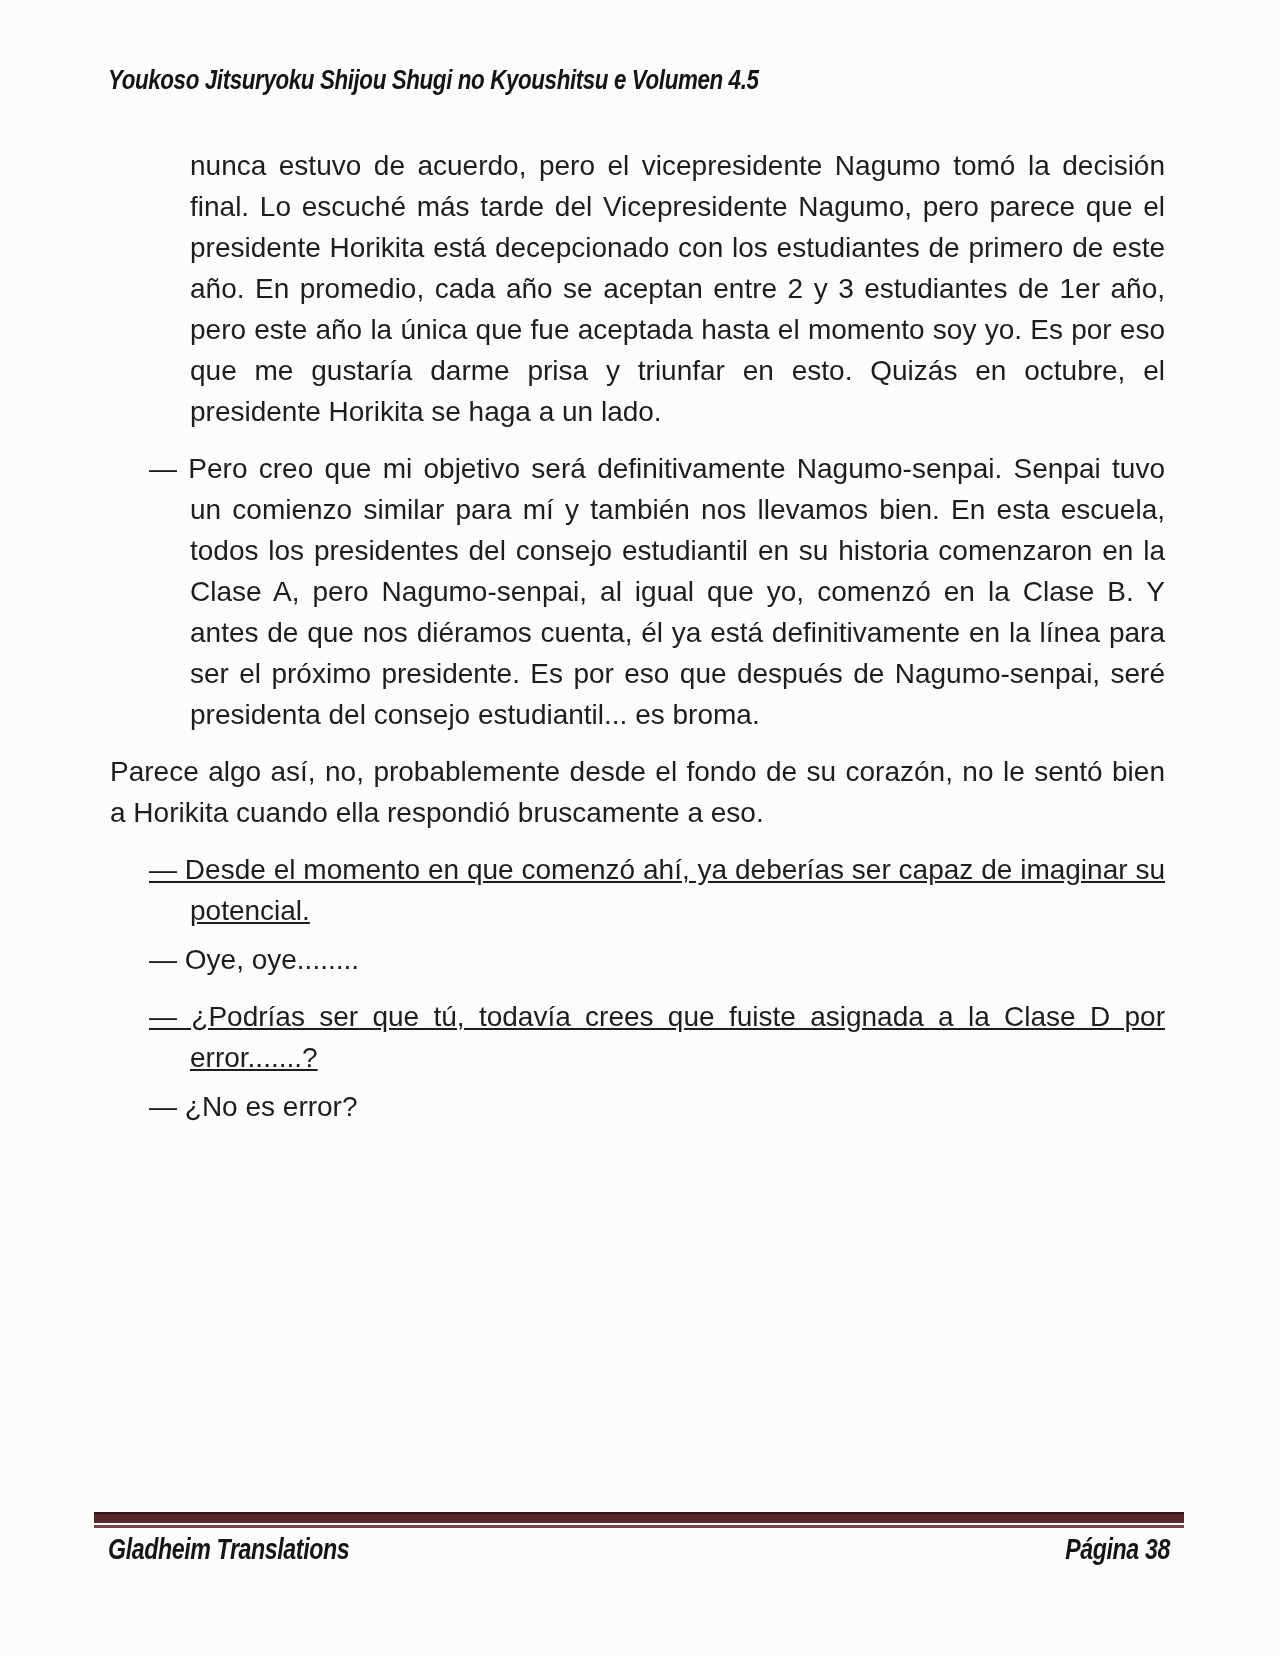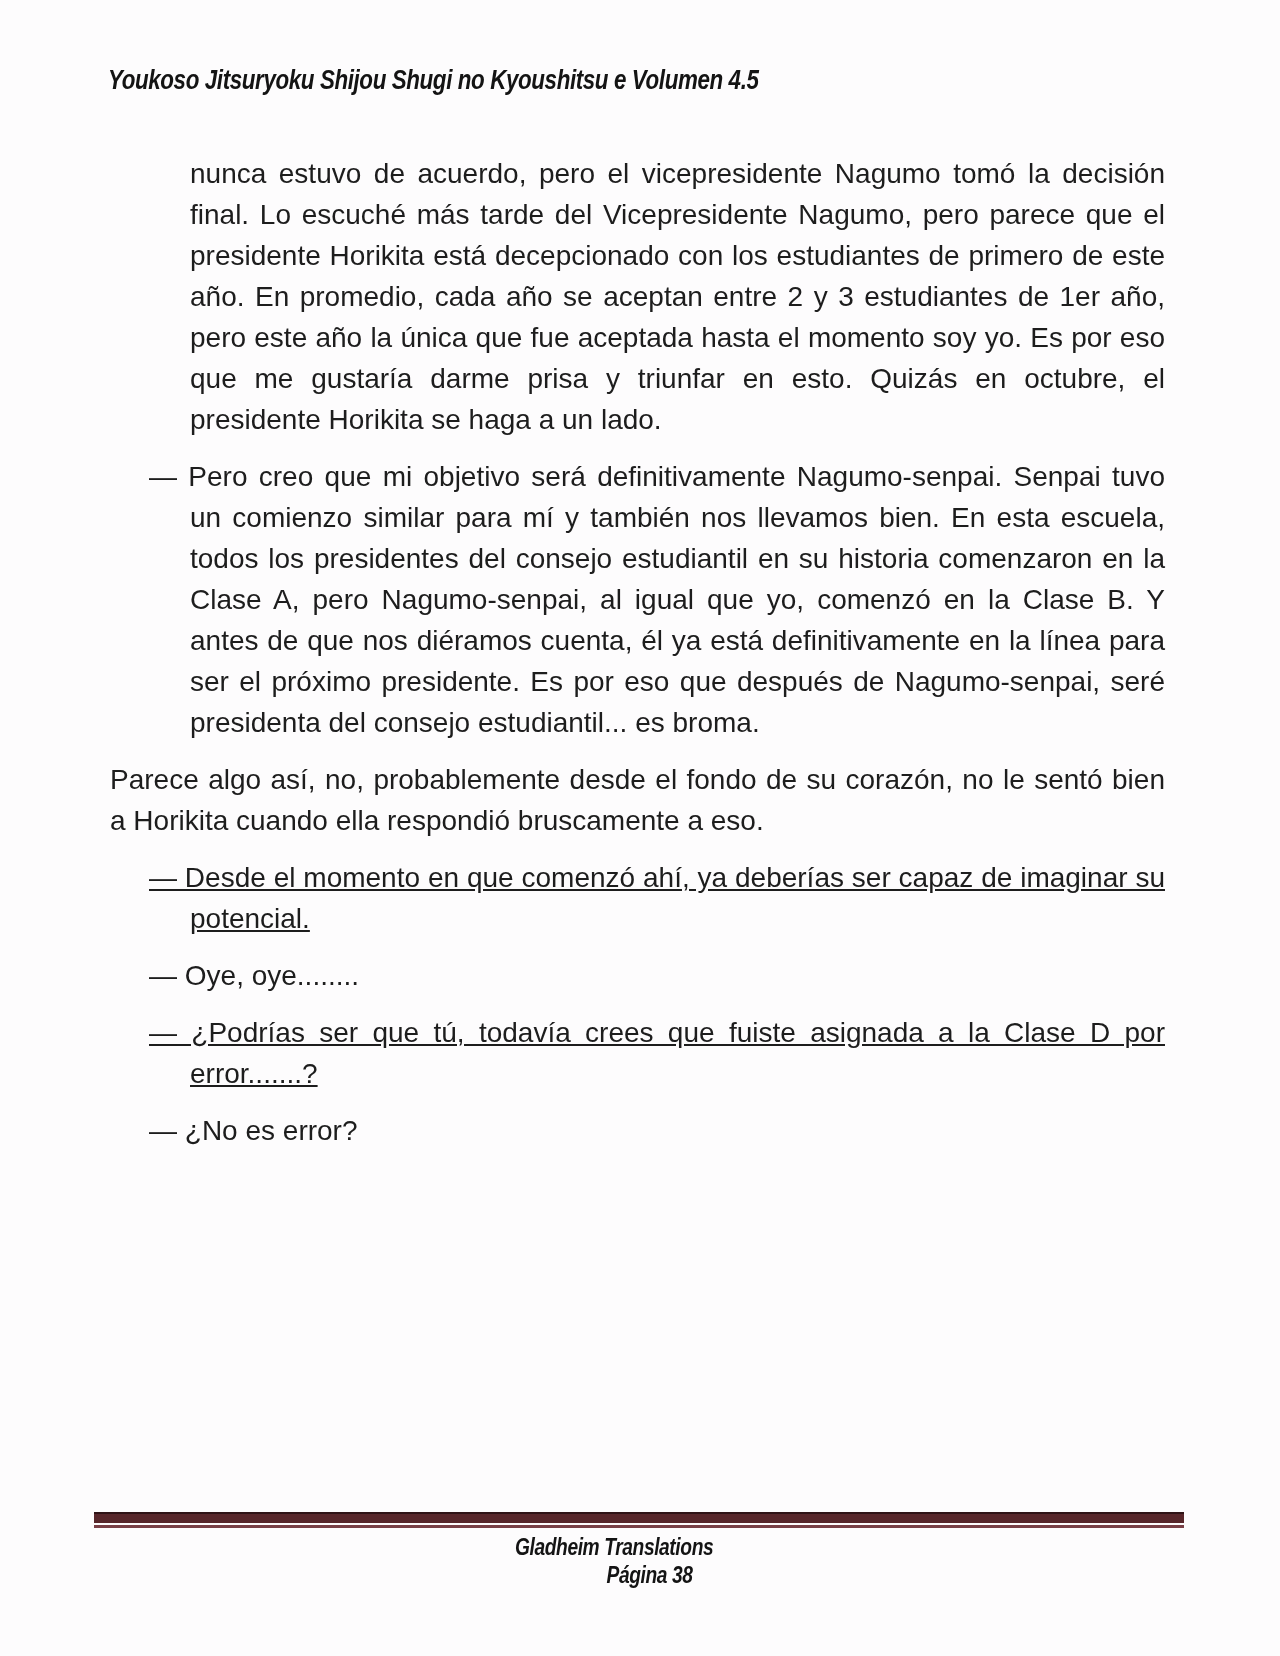--- a/index.html
+++ b/index.html
@@ -38,21 +38,21 @@
   .content {
     position: absolute;
     left: 110px;
     right: 115px;
     top: 137px;
     color: var(--text, #1d1d1d);
     font-size: 28px;
     line-height: 41px;
     text-align: justify;
   }
-  .para { margin: 16px 0 16px 0; }
+  .para { margin: 8px 0 16px 0; }
   .para.indented { margin-left: 80px; }
   .para.dialog {
     margin-left: 80px;
     text-indent: -41px;
   }
   .para.tight { margin-bottom: 0; text-decoration: underline; }
   
   .footer {
     position: absolute;
     left: 94px;
@@ -67,22 +67,21 @@
   .rule-thin {
     height: 3px;
     margin-top: 2px;
     background: var(--rule-thin, #794046);
   }
   .footer-row {
     display: flex;
     justify-content: space-between;
     align-items: center;
     padding: 5px 14px 0 14px;
-    font-size: 24px;
-    flex-direction: column;
+    font-size: 29px;
   }
   .footer-row .display-font.right {
     transform-origin: 100% 50%;
   }
 </style>
 </head>
 <body>
 
 <div class="page">
 

